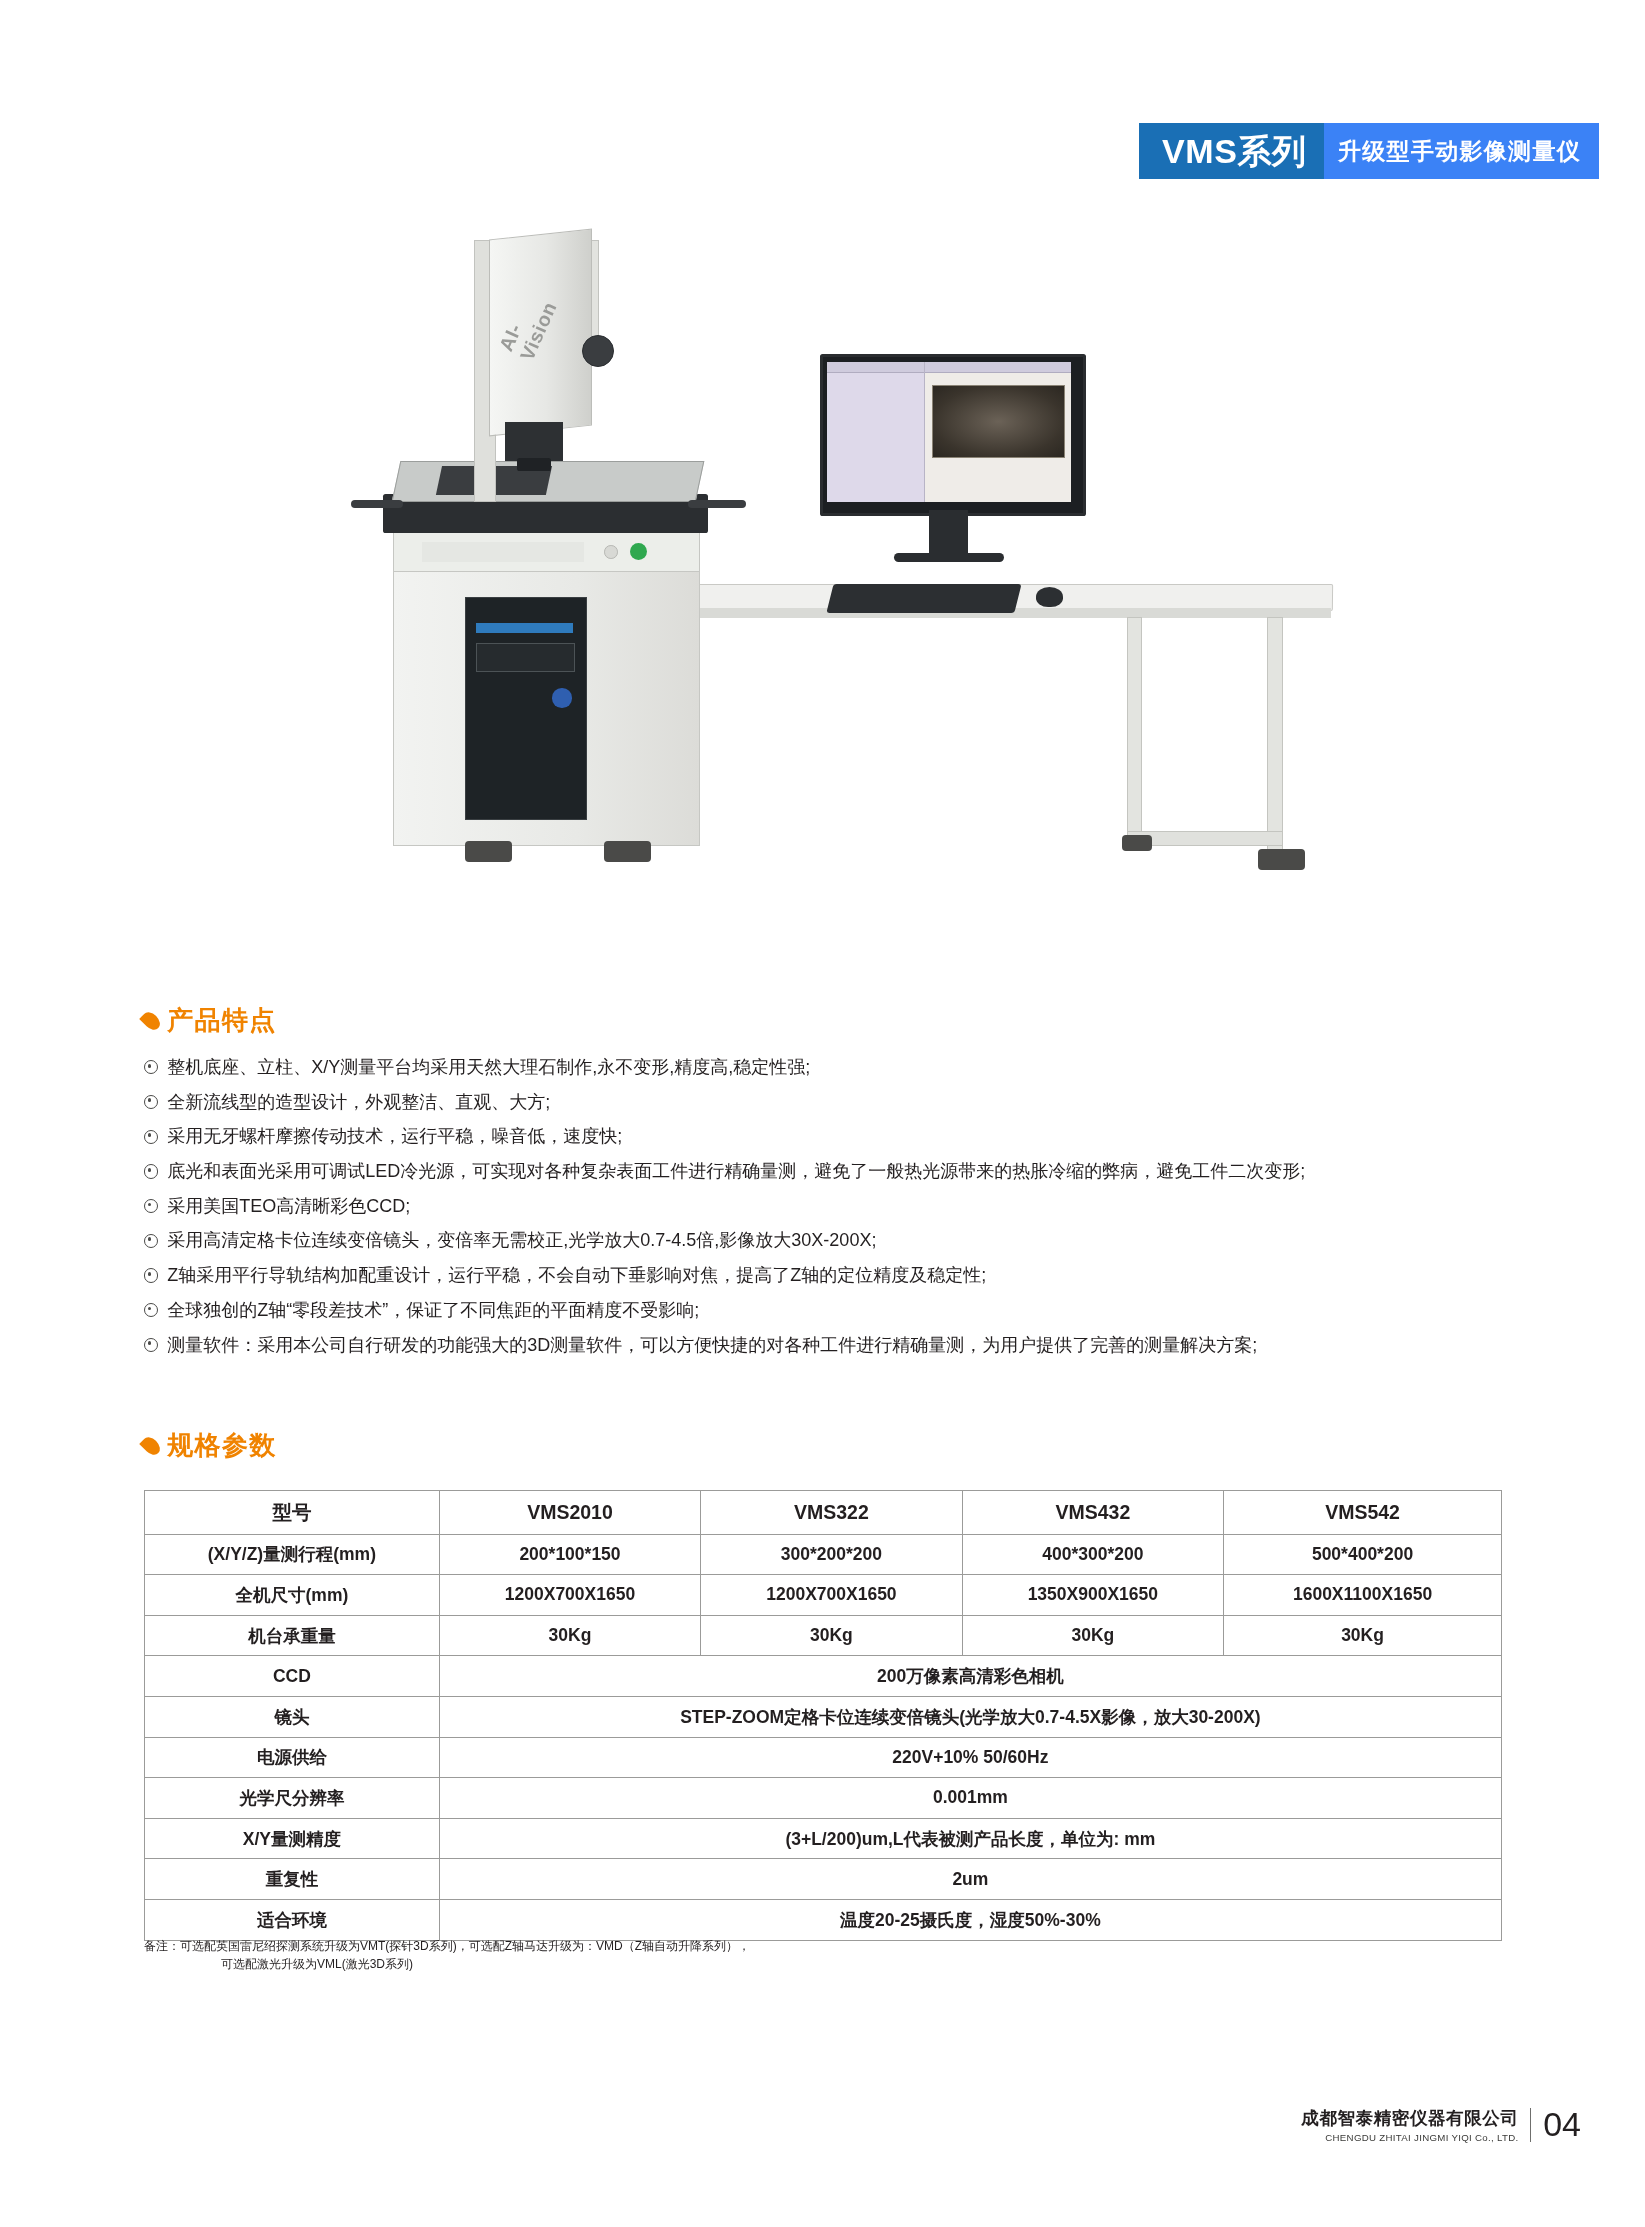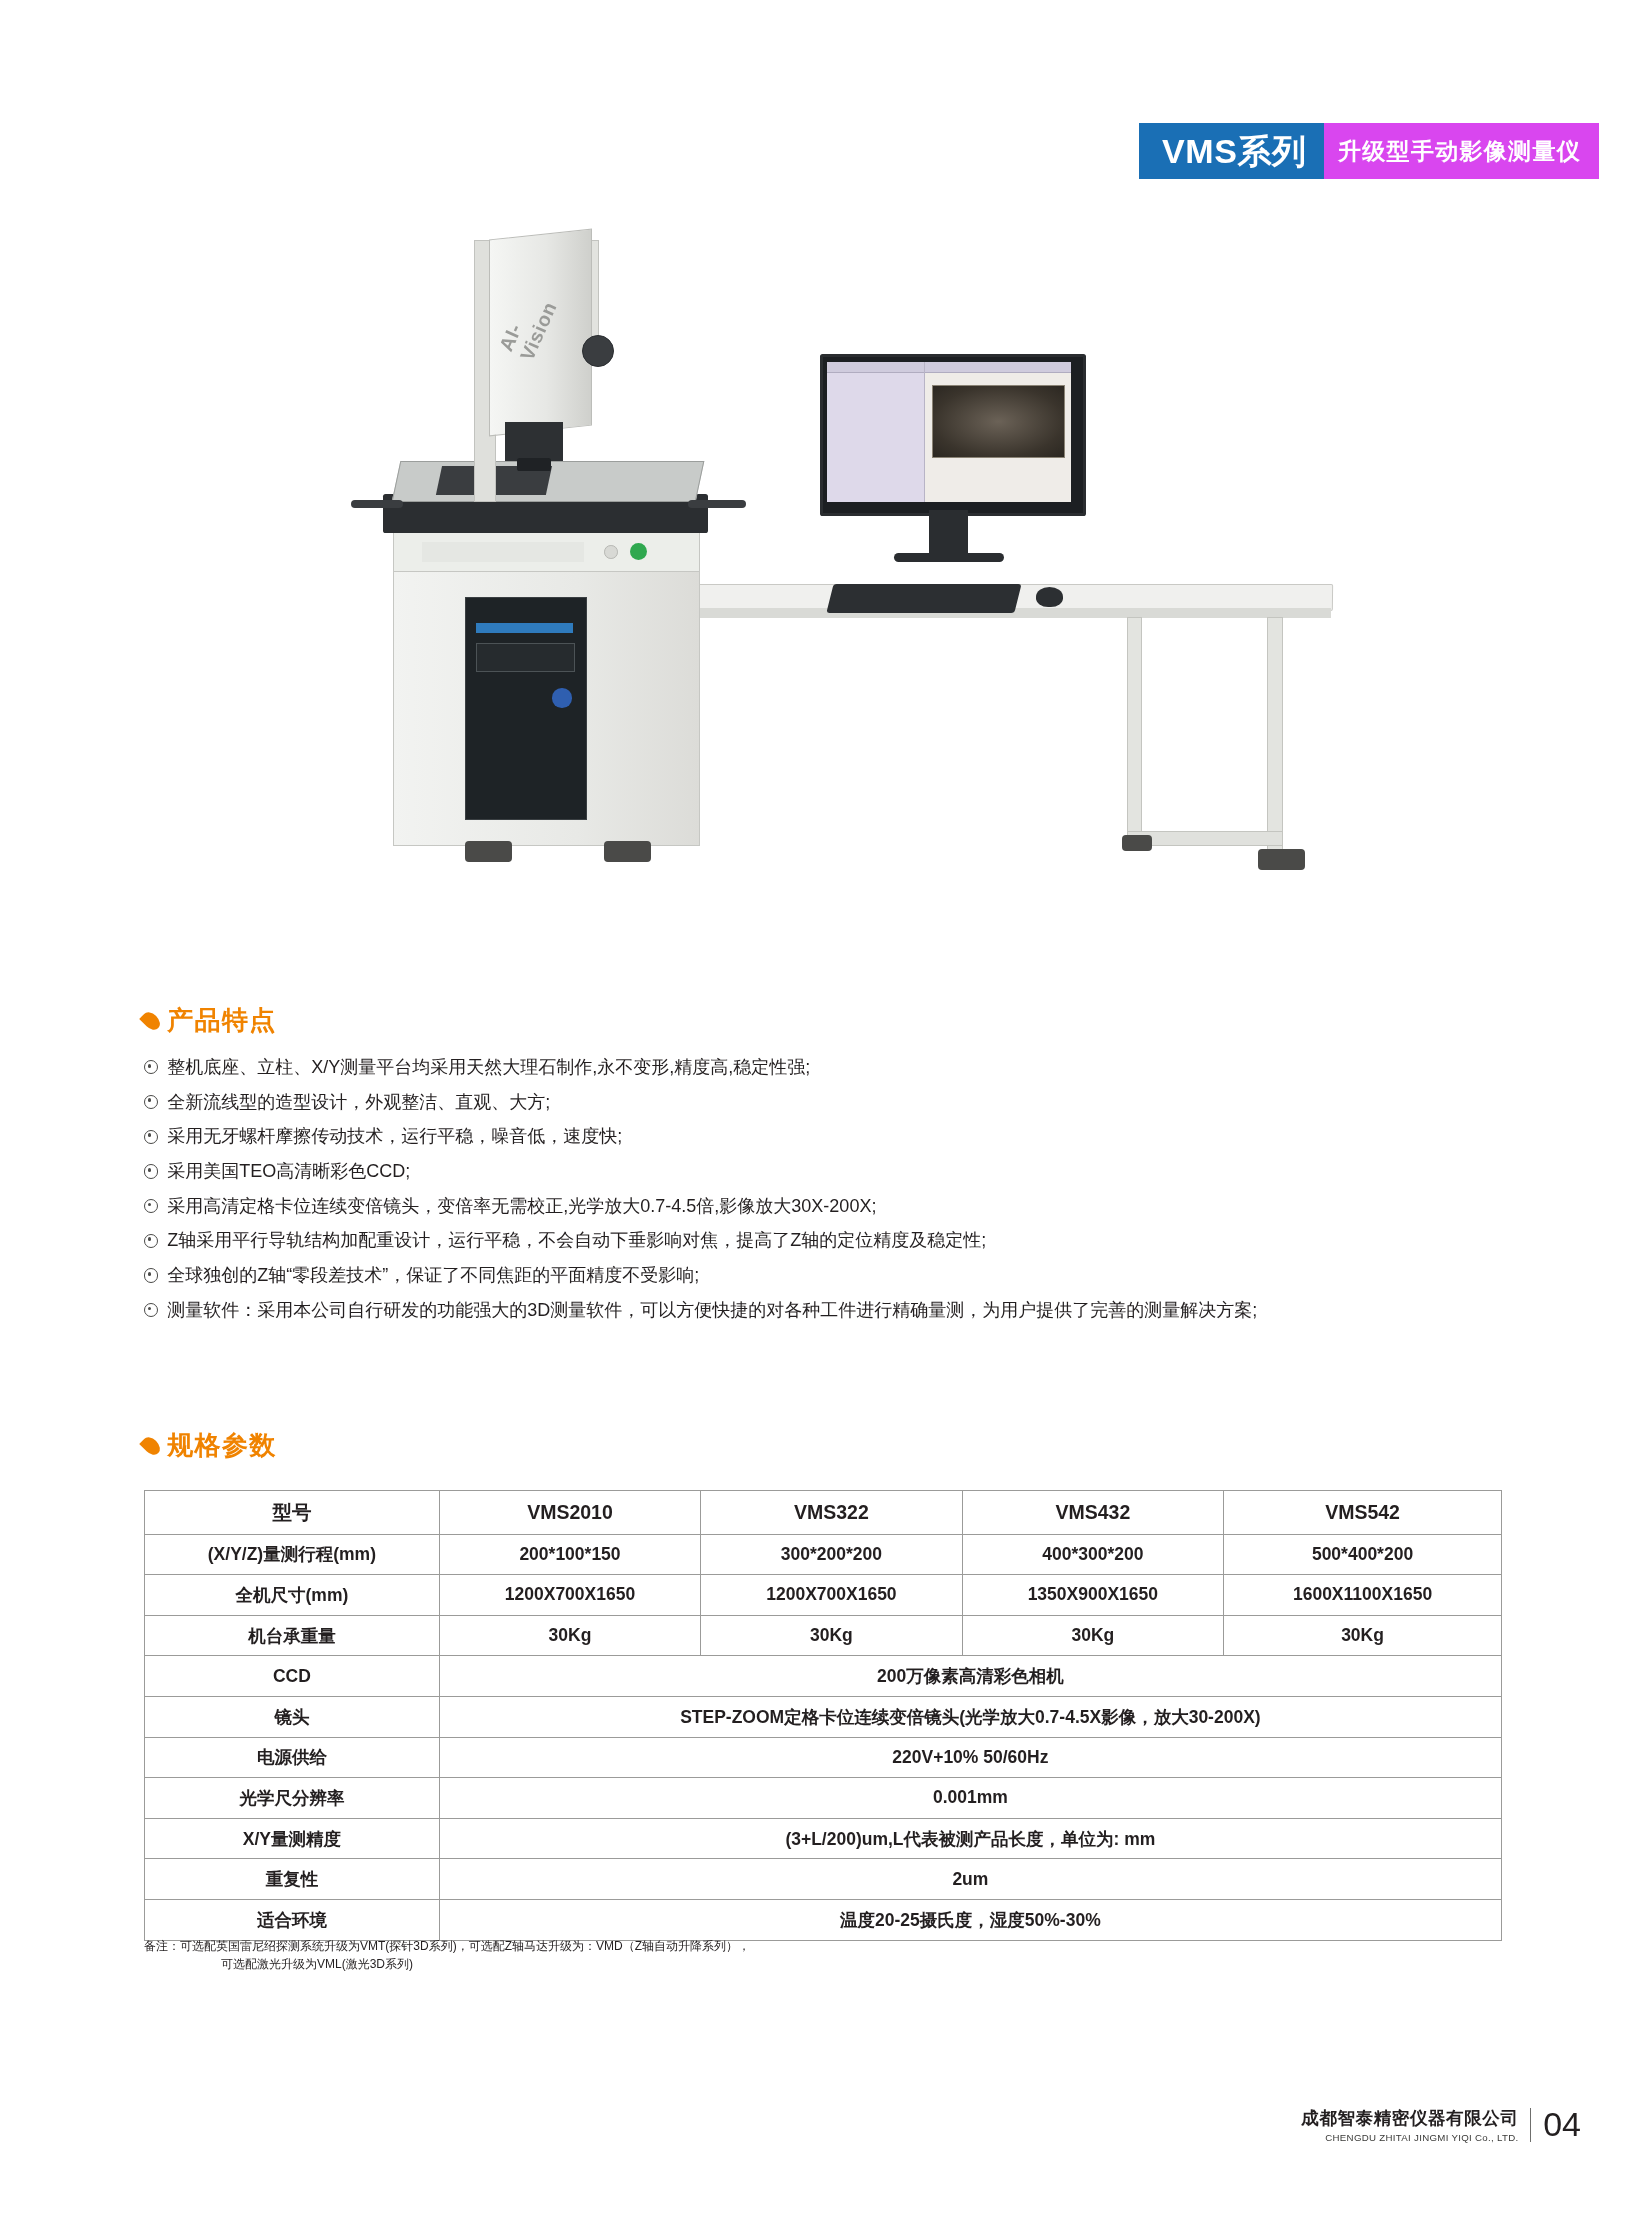--- a/index.html
+++ b/index.html
@@ -32,21 +32,21 @@
     padding: 0 17px 0 23.4px;
   }
   .header-blue-text {
     color: #ffffff;
     font-size: 34px;
     font-weight: bold;
     letter-spacing: 0.6px;
     line-height: 1;
   }
   .header-gray {
-    background: #d946ef;
+    background: #3b82f6;
     display: flex;
     align-items: center;
     padding: 0 18px 0 14.3px;
   }
   .header-gray-text {
     color: #ffffff;
     font-size: 23px;
     font-weight: bold;
     letter-spacing: 1.3px;
     line-height: 1;
@@ -613,20 +613,24 @@
   <div class="feature-row">
     <span class="bullet"></span>
     <span class="feature-text">全新流线型的造型设计，外观整洁、直观、大方;</span>
   </div>
   <div class="feature-row">
     <span class="bullet"></span>
     <span class="feature-text">采用无牙螺杆摩擦传动技术，运行平稳，噪音低，速度快;</span>
   </div>
   <div class="feature-row">
     <span class="bullet"></span>
+    <span class="feature-text">底光和表面光采用可调试LED冷光源，可实现对各种复杂表面工件进行精确量测，避免了一般热光源带来的热胀冷缩的弊病，避免工件二次变形;</span>
+  </div>
+  <div class="feature-row">
+    <span class="bullet"></span>
     <span class="feature-text">采用美国TEO高清晰彩色CCD;</span>
   </div>
   <div class="feature-row">
     <span class="bullet"></span>
     <span class="feature-text">采用高清定格卡位连续变倍镜头，变倍率无需校正,光学放大0.7-4.5倍,影像放大30X-200X;</span>
   </div>
   <div class="feature-row">
     <span class="bullet"></span>
     <span class="feature-text">Z轴采用平行导轨结构加配重设计，运行平稳，不会自动下垂影响对焦，提高了Z轴的定位精度及稳定性;</span>
   </div>

